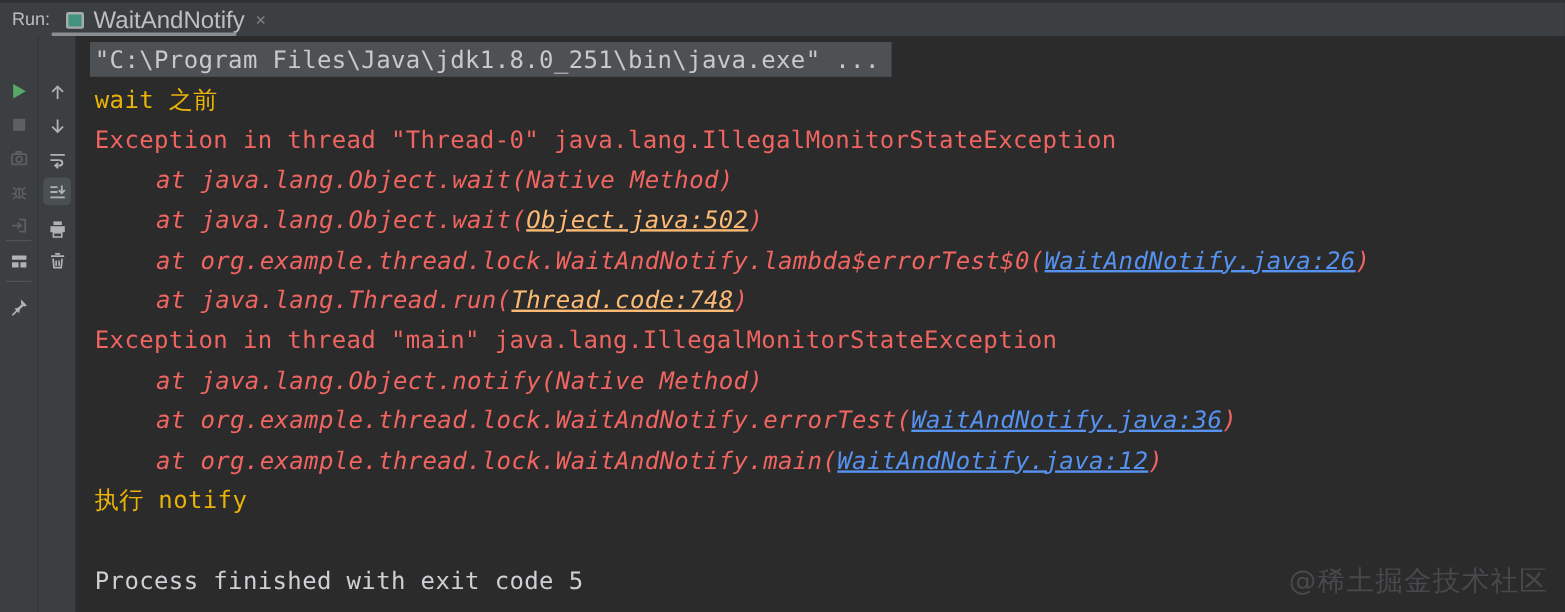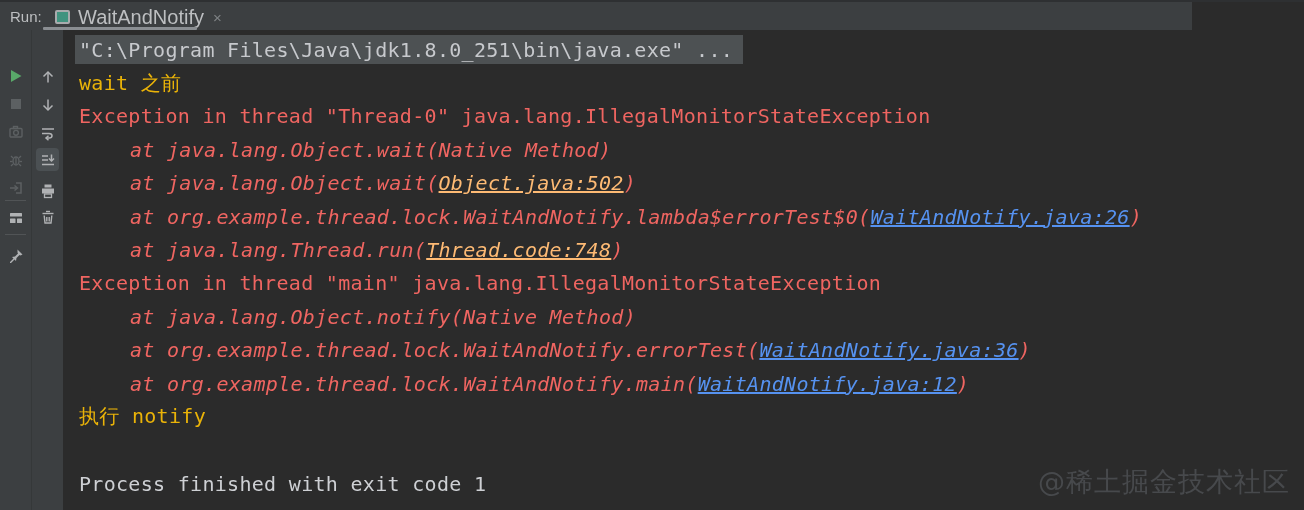--- a/index.html
+++ b/index.html
@@ -4,21 +4,21 @@
 <style>
   html,body{margin:0;padding:0;}
   body{
     width:1304px;height:510px;position:relative;overflow:hidden;
     background:#2b2b2b;font-family:"Liberation Sans",sans-serif;
     -webkit-font-smoothing:antialiased;
   }
   
   .topstrip{position:absolute;left:0;top:0;width:1304px;height:2px;background:#2e3032;}
   .tabbar{
-    position:absolute;left:0;top:2px;width:1192px;height:28px;
+    position:absolute;left:0;top:2px;width:1304px;height:28px;
     background:#3c3f41;border-bottom:1px solid #323536;
   }
   .run-label{position:absolute;left:10px;top:6px;font-size:15px;color:#bdbfc1;}
   .tab{position:absolute;left:55px;top:2px;height:26px;display:flex;align-items:center;cursor:pointer;}
   .tab-icon{
     width:15px;height:14px;margin-right:8px;background:#41937f;
     border:2px solid #a9abad;border-radius:2px;box-sizing:border-box;
   }
   .tab-title{font-size:20px;color:#bdbfc1;}
   .tab-close{margin-left:9px;color:#7f8385;font-size:15px;line-height:15px;cursor:pointer;}
@@ -42,21 +42,21 @@
   .err{color:#ef6561;}
   .out{color:#eab308;}
   .sys{color:#ced0d4;}
   .cmd-text{
     background:#4d5153;color:#c7c9cd;height:29px;display:flex;align-items:center;
     padding:0 10px 0 4px;margin-left:-4px;
   }
   .lnk-blue{color:#5692f0;text-decoration:underline;cursor:pointer;}
   .lnk-gray{color:#fdba74;text-decoration:underline;cursor:pointer;}
   .watermark{
-    position:absolute;right:14px;bottom:10px;font-size:27px;color:#47494c;
+    position:absolute;right:14px;bottom:10px;font-size:23px;color:#47494c;
     font-family:"DejaVu Sans",sans-serif;letter-spacing:1px;
   }
 </style>
 </head>
 <body>
 
 <div class="topstrip"></div>
 
 <div class="tabbar">
   <span class="run-label">Run:</span>
@@ -229,17 +229,17 @@
   <div class="line err indent">
     <span>at org.example.thread.lock.WaitAndNotify.main(</span><span class="lnk-blue">WaitAndNotify.java:12</span><span>)</span>
   </div>
   <div class="line out">
     <span>执行 notify</span>
   </div>
   <div class="line">
     <span></span>
   </div>
   <div class="line sys">
-    <span>Process finished with exit code 1</span>
+    <span>Process finished with exit code 5</span>
   </div>
 </div>
 
 <div class="watermark">@稀土掘金技术社区</div>
 
 </body></html>

